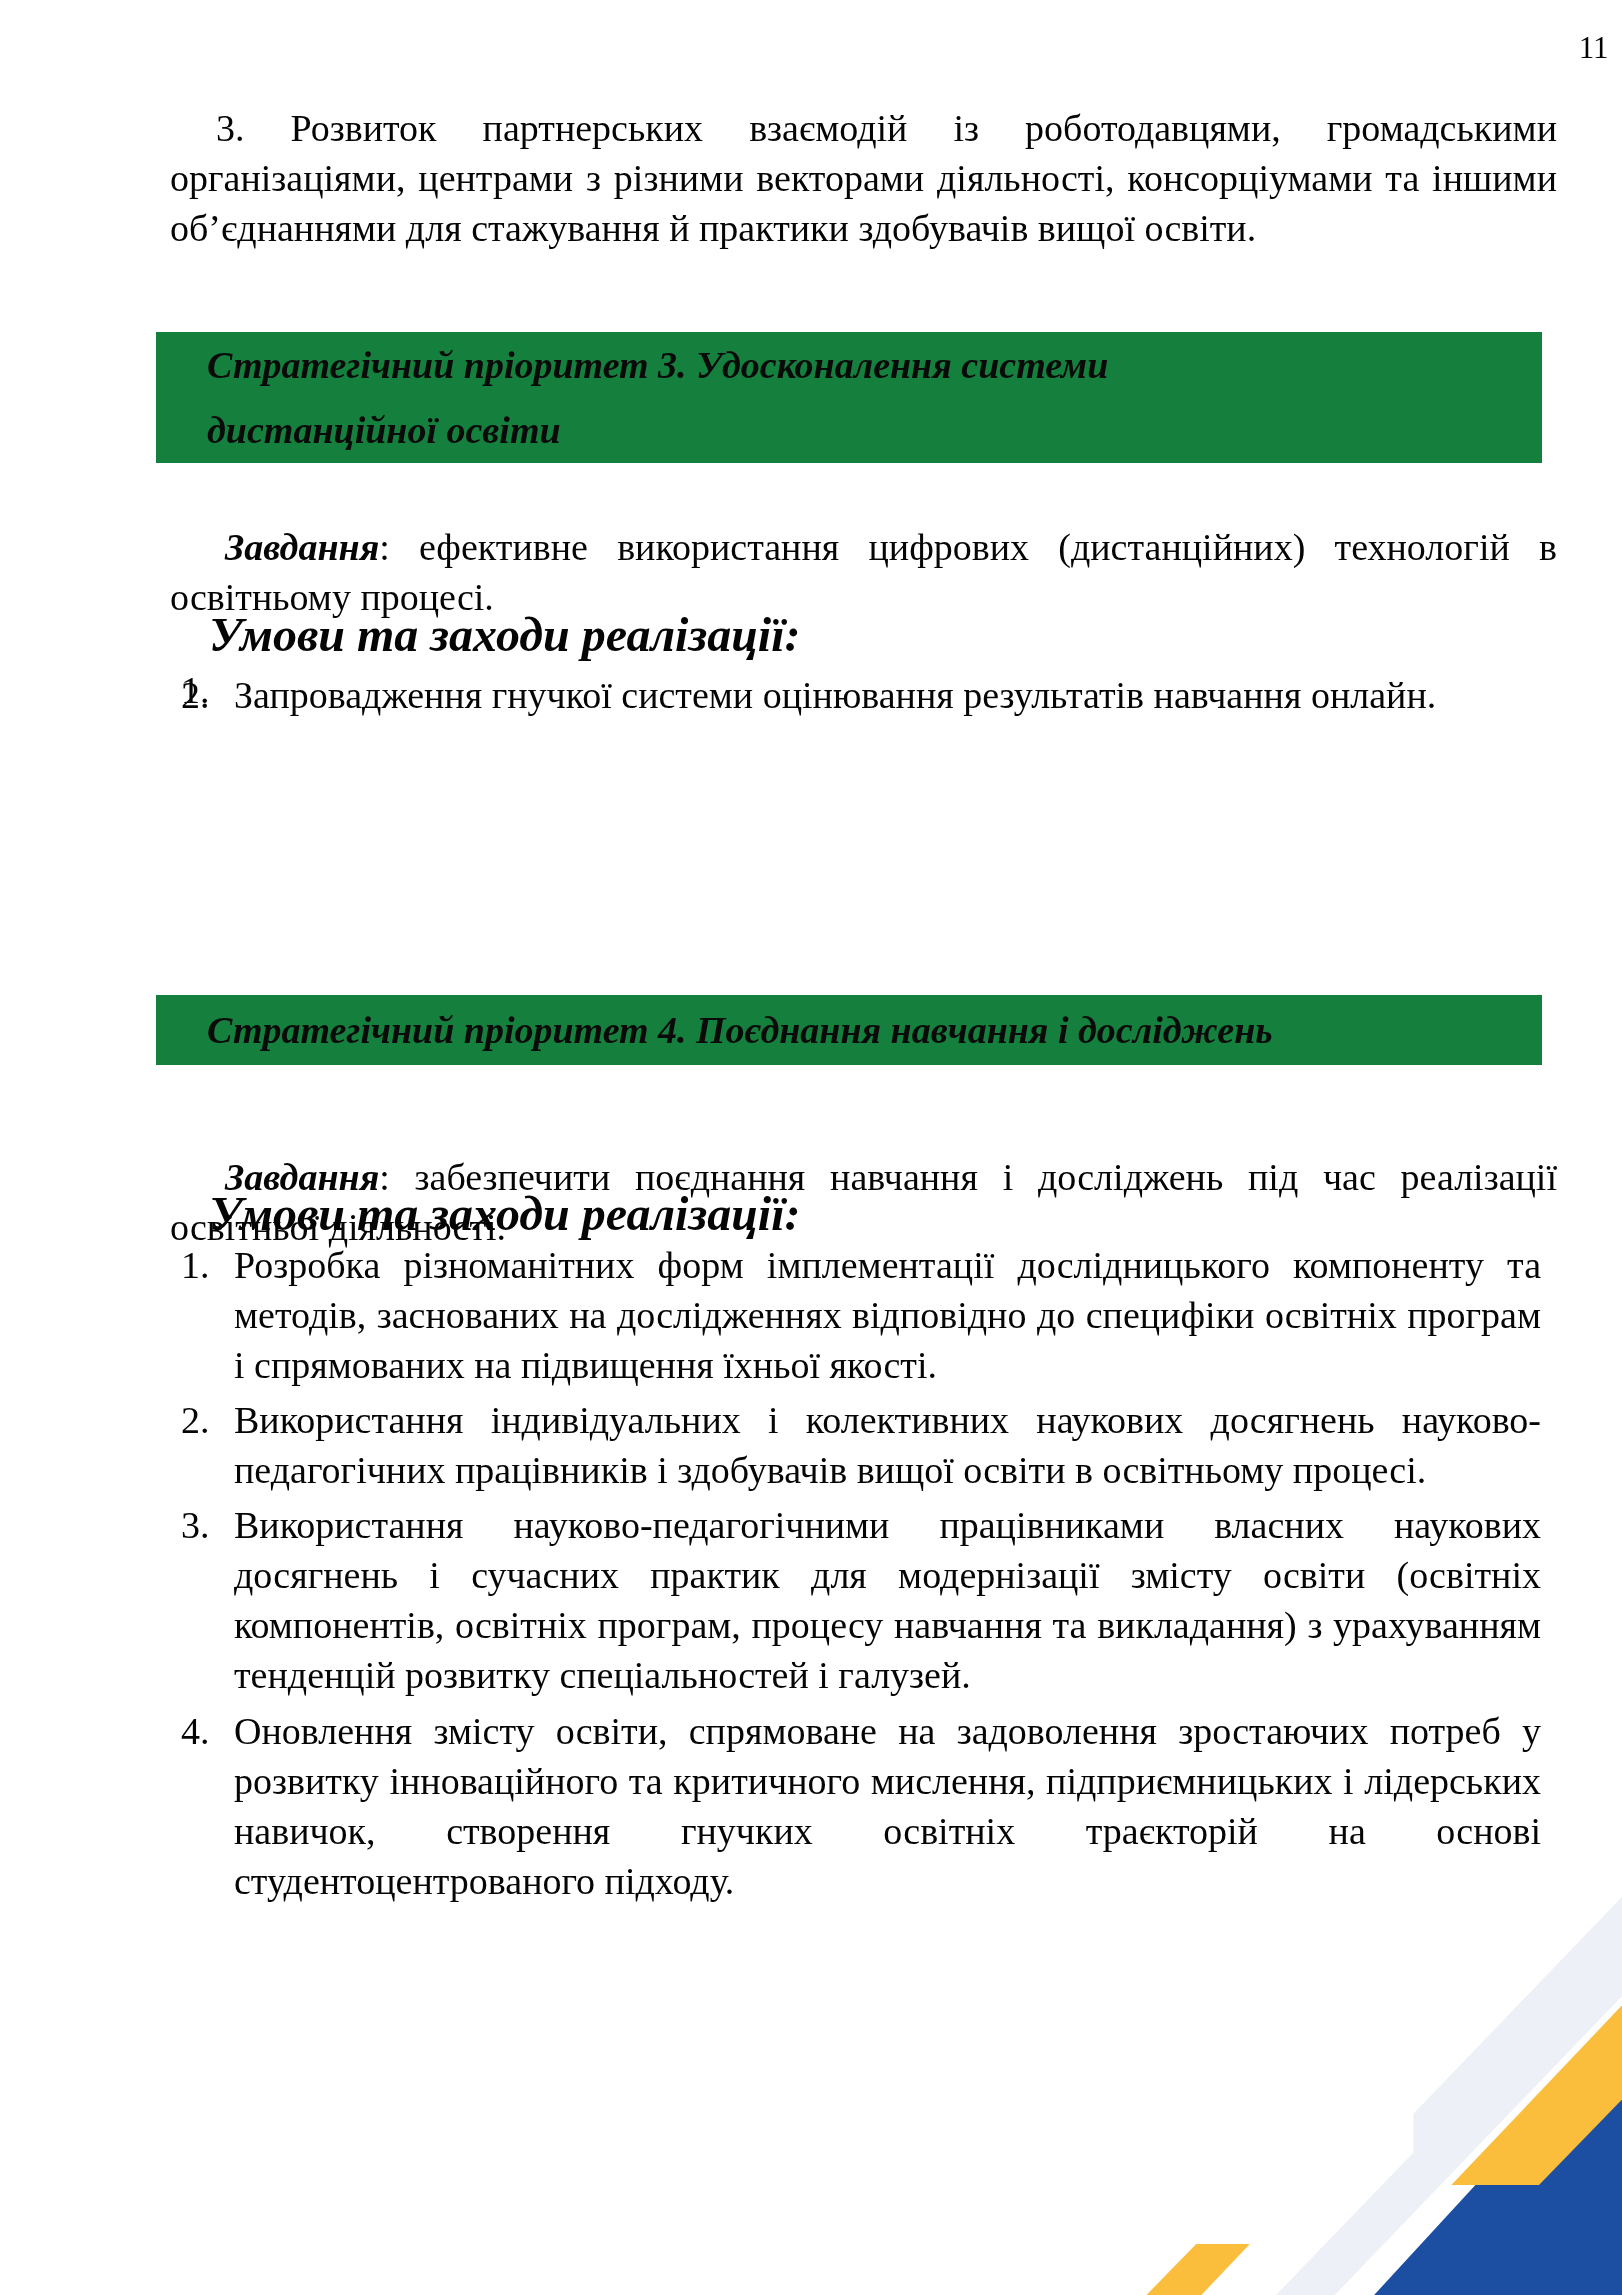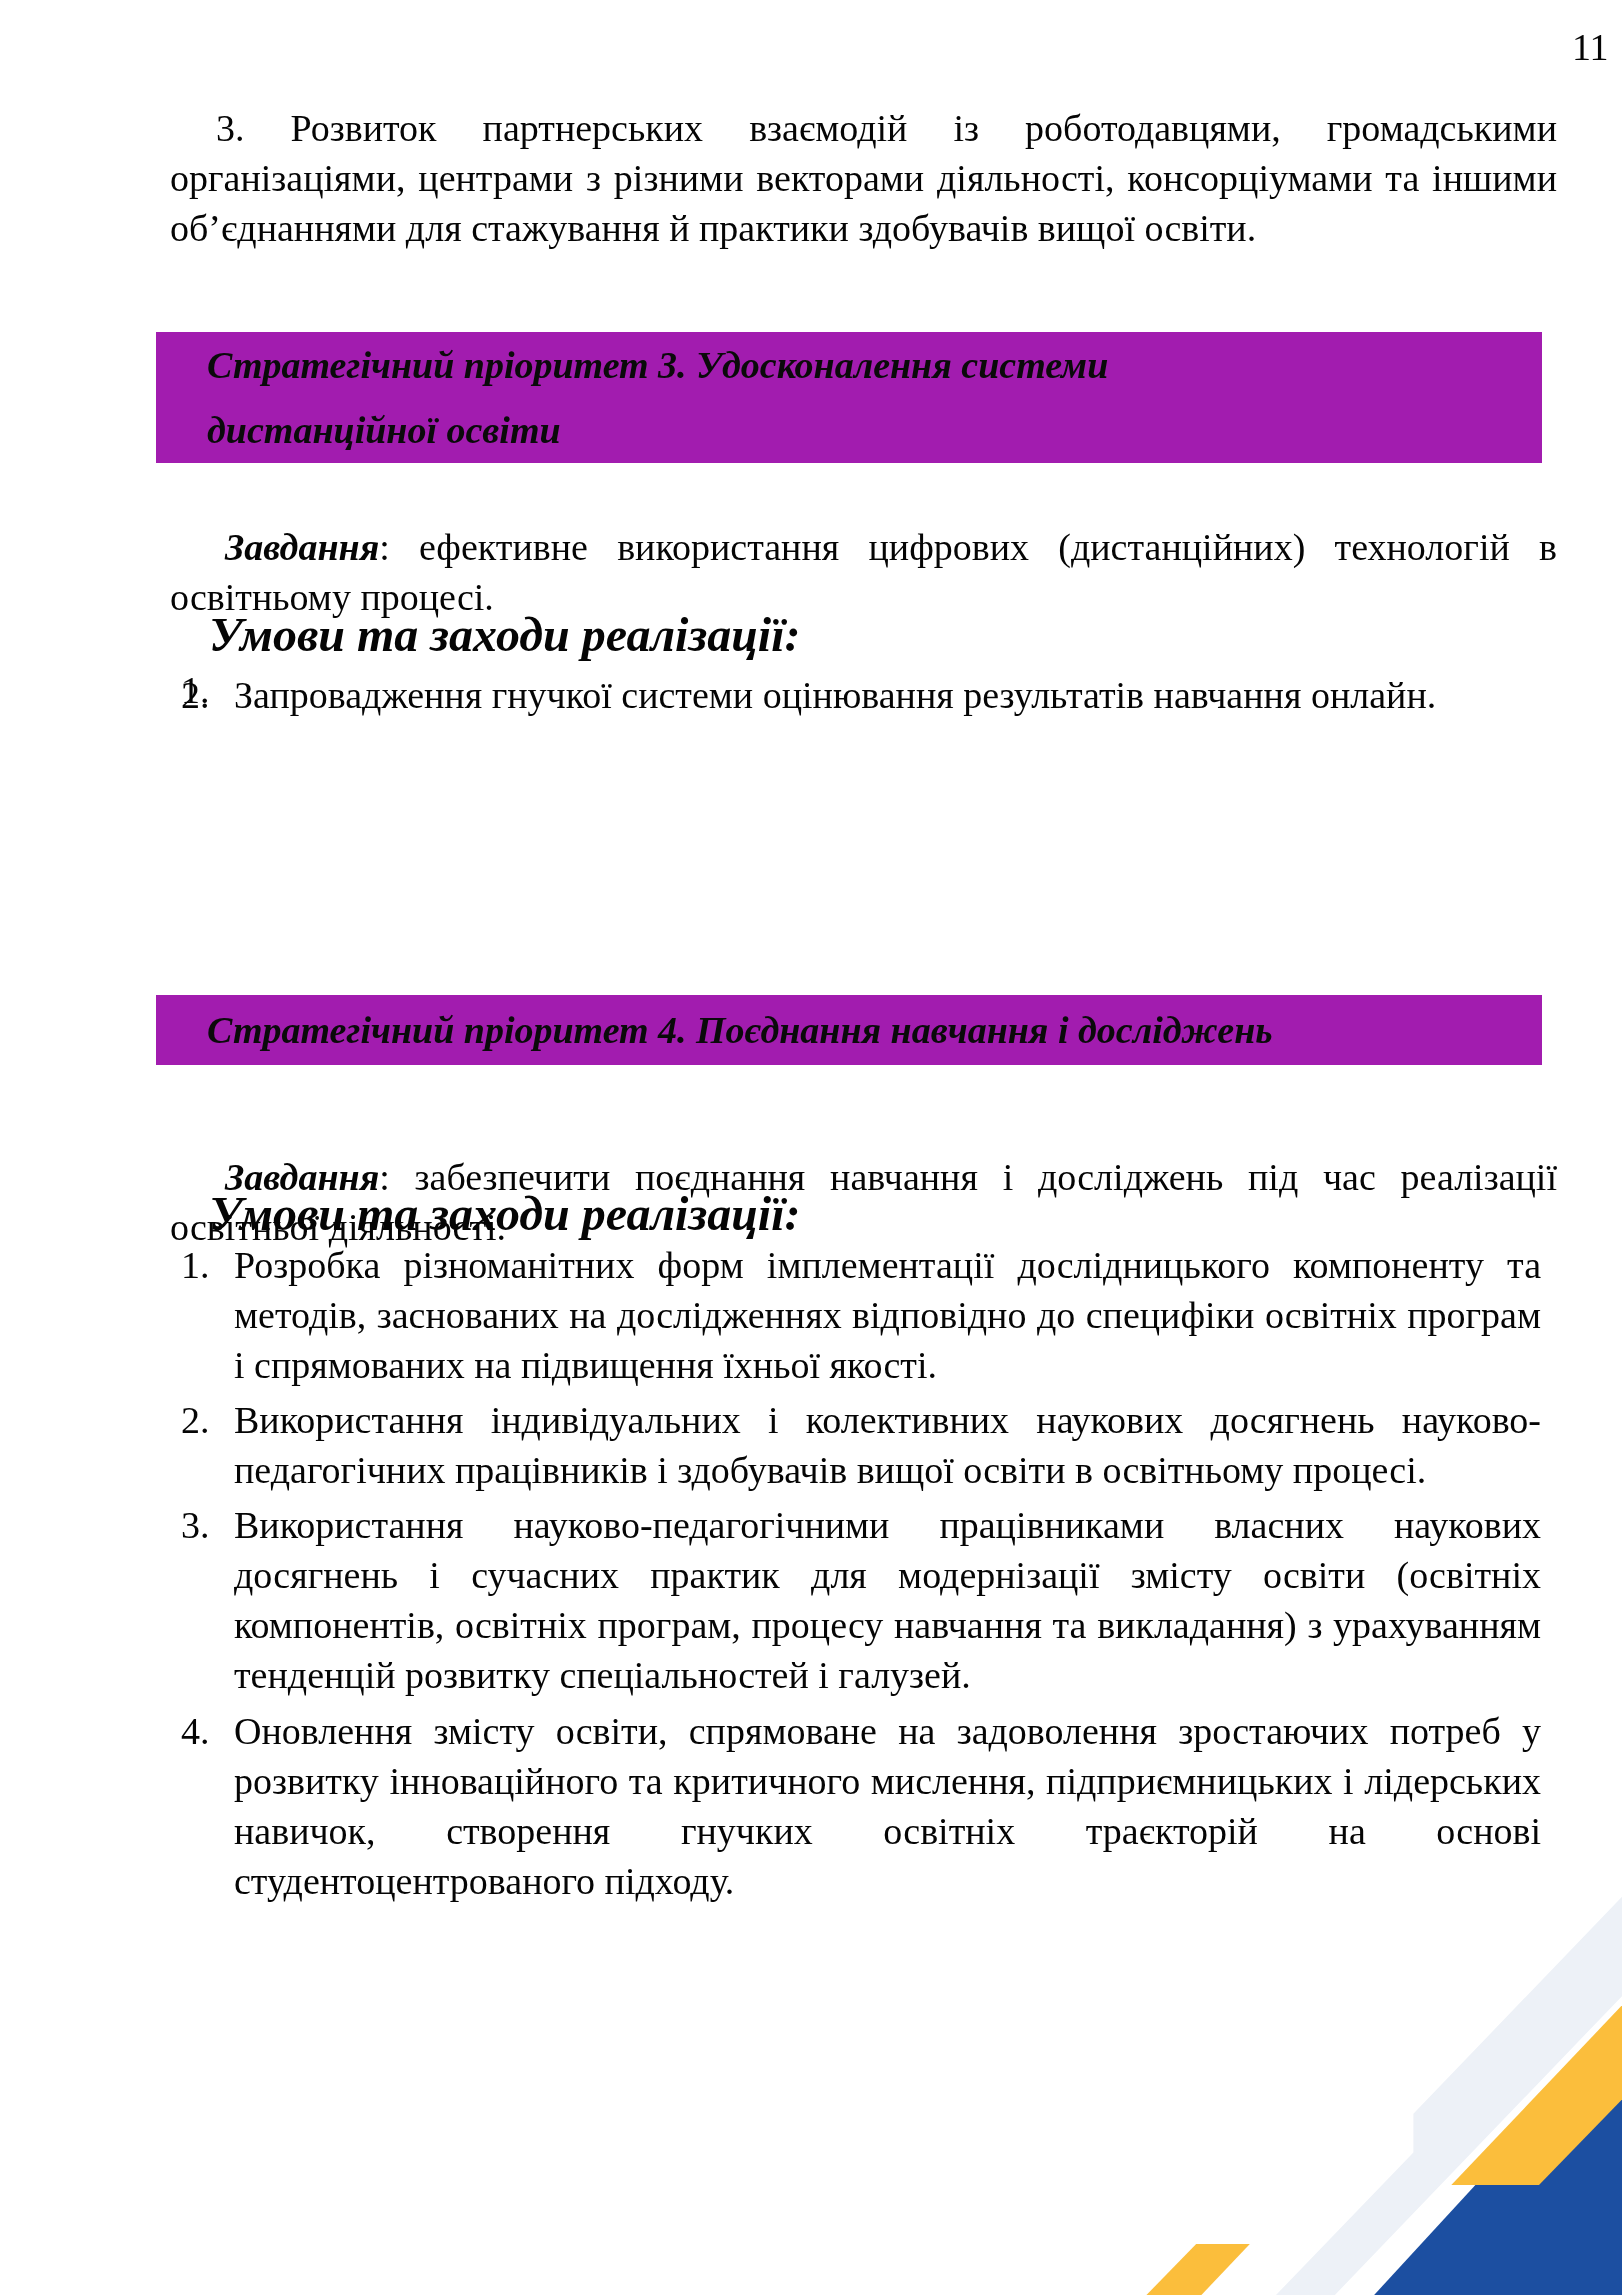--- a/index.html
+++ b/index.html
@@ -6,27 +6,27 @@
   .page{
     position:relative;
     width:1623px;height:2295px;
     background:#ffffff;
     overflow:hidden;
     font-family:"Liberation Serif","DejaVu Serif",serif;
     color:#050505;
   }
   .pagenum{
     position:absolute;top:26px;right:14.4px;
-    font-size:38px;line-height:43px;
+    font-size:31px;line-height:43px;
   }
   .blk{position:absolute;left:154px;width:1387px;font-size:38px;line-height:50px;text-align:justify;}
   .p-intro{top:87px;text-indent:46px;}
   .banner{
     position:absolute;left:156px;width:1386px;
-    background:#a21caf;
+    background:#15803d;
     display:flex;align-items:center;
     box-sizing:border-box;padding-left:51px;
   }
   .banner-1{top:332px;height:131px;}
   .banner-2{top:957px;height:70px;margin-top:38px;}
   .banner-text{
     font-size:38px;font-weight:bold;font-style:italic;
     line-height:65px;color:#0a0a0a;text-align:left;
   }
   .banner-1 .banner-text{max-width:1112px;}

